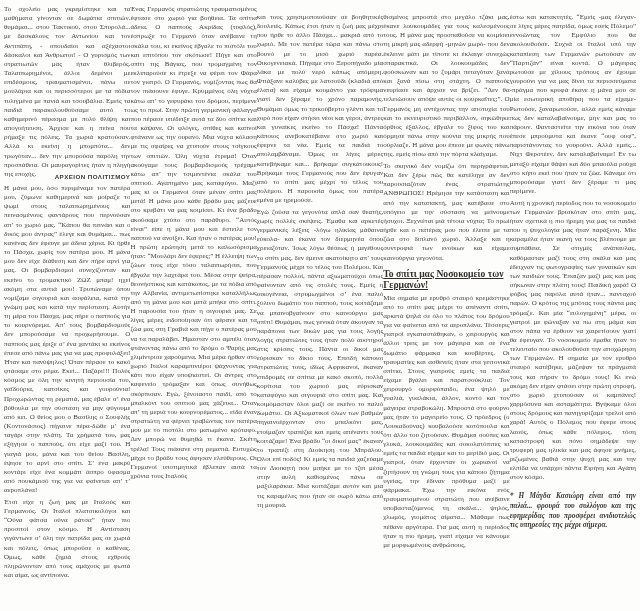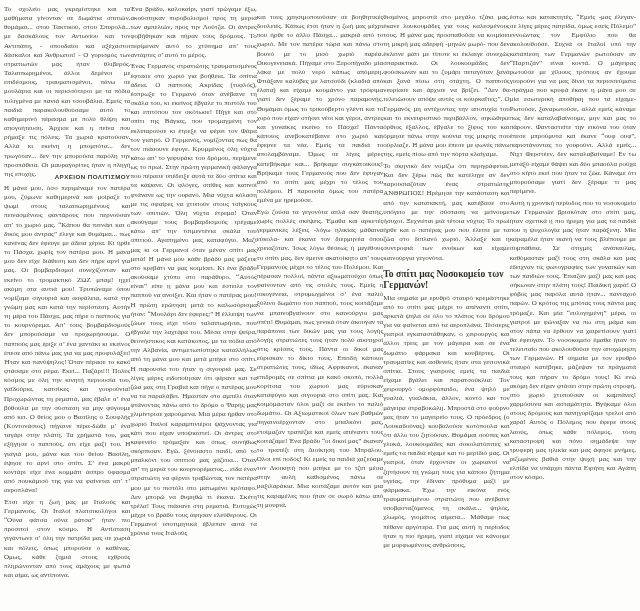--- a/index.html
+++ b/index.html
@@ -21,54 +21,54 @@
   }
   .col p{margin:0 0 2.5px 0;}
   .col p.cont{margin-top:8px;}
   .watermark{
     font-weight:bold;font-size:6.2px;letter-spacing:.45px;
     text-align:right;margin:-9.15px 0 2.5px 0;color:#3c3933;
     font-family:"Liberation Sans","DejaVu Sans",sans-serif;
   }
   .heading{
     font-weight:bold;font-size:9.6px;line-height:11.2px;
-    margin:5px 0 3.5px 0;color:#32302b;text-align:left;
+    margin:5px 0 3.5px 0;color:#32302b;text-align:left;text-decoration:underline;
   }
   .footnote{
     font-weight:bold;font-style:italic;
     margin-top:9px;font-size:7.3px;line-height:9.6px;color:#3c3933;
   }
 </style>
 </head>
 <body>
 
 <div class="page">
 
   <div class="col">
     <p>Το σχολείο μας γκρεμίστηκε και τα μαθήματα γίνονταν σε δωμάτια σπιτιών. θυμάμαι... στου Τακτικού, στου Σπυρολά... με δασκάλους τον Αντωνίου και τον Αντιπάπη, - σπουδαίοι και αξέχαστοι δάσκαλοι και Άνθρωποι! - Ο γυρισμός των στρατιωτών μας ήταν θλιβερός. Ταλαιπωρημένοι, άλλοι δεμένοι με επιδέσμους, τραυματισμένοι, πάνω σε μουλάρια και οι περισσότεροι με τα πόδια τυλιγμένα με πανιά και τσουβάλια. Εμείς τα παιδιά παρακολουθούσαμε αυτό το καθημερινό πέρασμα με πολύ θλίψη και απογοήτευση. Άρχισε και η πείνα που ρήμαξε τις πόλεις. Τα χωριά κρατούσαν. Αλλά κι εκείνη η μπομπότα... δεν τρωγόταν... δεν την μπορούσα παρόλη την προσπάθεια. Οι μαυραγορίτες ήταν η πληγή της εποχής.</p>
     <div class="watermark">ΑΡΧΕΙΟΝ ΠΟΛΙΤΙΣΜΟΥ</div>
     <p>Η μάνα μου, όσο περιμέναμε τον πατέρα μου, ζύμωνε καθημερινά και μοίραζε το ψωμί στους ταλαιπωρημένους και πεινασμένους φαντάρους που περνούσαν απ’ το χωριό μας. “Κάπου θα πεινάει και ο δικός μου άντρας” έλεγε και θυμάμαι... πως κανένας δεν έφευγε με άδεια χέρια. Κι ήρθε το Πάσχα, χωρίς τον πατέρα μου. Η μάνα μου δεν είχε διάθεση και δεν πήρε αρνί για μας. Οι βομβαρδισμοί συνεχίζονταν και εκείνο το τρομακτικό ΖΩΖ μπαμ! ηχεί ακόμη στα αυτιά μου! Τρυπώναμε όπου νομίζαμε σιγουριά και ασφάλεια, κατά την γνώμη μας και κατά την περίσταση. Αυτήν τη μέρα του Πάσχα, μας πήρε ο παππούς για το κουρνόρεμα. Απ’ τους βομβαρδισμούς δεν μπορούσαμε να προχωρήσουμε. Ο παππούς μας έριξε σ’ ένα χαντάκι κι εκείνος έπεσε από πάνω μας για να μας προφυλάξει! Ήταν και πανύψηλος! Όταν πέρασε το κακό φτάσαμε στο ρέμα. Εκεί... Παζάρι!!! Πολύς κόσμος με όλη την κινητή περιουσία του, γαϊδούρια, κατσίκες και γουρούνια! Προχωρώντας τη ρεματιά, μας έβαλε σ’ ένα βύθουλα με την σύσταση να μην φύγουμε από κει. Ο θείος μου ο Βασίλης ο Σουφλής (Κοντονάσιος) πήγαινε πέρα-δώθε μ’ ένα ταγάρι στην πλάτη. Τα χρήματά του, μας εξήγησε ο παππούς, ότι είχε μαζί του. Η γιαγιά μου, μάνα και του θείου Βασίλη, έψησε το αρνί στο σπίτι. Σ’ ένα μακρύ κοντάρι είχε ένα κομμάτι άσπρο ύφασμα από πουκάμισό της για να φαίνεται απ’ τ’ αεροπλάνα!</p>
     <p>Έτσι είχε η ζωή μας με Ιταλούς και Γερμανούς. Οι Ιταλοί πλατσικολόγοι και “Ούνα φάτσα ούνα ράτσα” ήταν πιο προσιτοί στον κόσμο. Η Αντίσταση γιγάντωνε σ’ όλη την πατρίδα μας σε χωριά και πόλεις, όπως μπορούσε ο καθένας. Όμως, κάθε ζημιά στους εχθρούς πληρώνονταν από τους αμάχους με φωτιά και αίμα, ως αντίποινα.</p>
   </div>
 
   <div class="col">
-    <p>Ένα βράδυ, καλοκαίρι, γιατί τρώγαμε έξω, ακούστηκαν πυροβολισμοί προς τη μεριά των αμπελιών, προς την Λούτζα. Οι άντρες φοβήθηκαν και πήραν τους δρόμους. Το περίμεναν αυτό το χτύπημα απ’ τους αντάρτες σ’ αυτό το μέρος.</p>
     <p>Ένας Γερμανός στρατιώτης τραυματισμένος έφτασε στο χωριό για βοήθεια. Τα σπίτια άδεια. Ο παππούς Ακρίδας (τυφλός), έσπρωξε το Γερμανό όταν ανέβαινε τη σκάλα του, κι εκείνος έβγαλε το πιστόλι του και επιτόπου τον σκότωσε! Πήγε και στο σπίτι της Βάγιας, που τρομαγμένη τον εκλιπαρούσε κι έτρεξε να φέρει τον Φάρα τον γιατρό. Ο Γερμανός, νομίζοντας πως θα τον πιάσουνε έφυγε. Κρυμμένος όλη νύχτα κάτω απ’ το γεφυράκι του δρόμου, περίμενε ως το πρωί. Στην πρώτη γερμανική φάλαγγα που πέρασε υπέδειξε αυτά τα δύο σπίτια και τα κάψανε. Οι φλόγες, σπίθες και καπνοί φτάνανε ως την ουρανό. Μια νύχτα κόλαση με τις σφαίρες να χτυπούν στους τσίγκους των σπιτιών. Όλη νύχτα έτρεμα! Όταν ακούγαμε τους βομβαρδισμούς τρέχαμε κάτω απ’ την τσιμεντένια σκάλα του σπιτιού. Αγαπημένο μας καταφύγιο. Μαζί μας κι οι Γερμανοί όταν μέναν σπίτι μας μετά! Η μάνα μου κάθε βράδυ μας μάζευε στο κρεβάτι να μας κοιμίσει. Κι ένα βράδυ ακούσαμε χτύπο στο παράθυρο. “Αυτός είναι” είπε η μάνα μου και έστειλε τον παππού να ανοίξει. Και ήταν ο πατέρας μου! Η πρώτη ερώτηση μετά το καλωσόρισμα ήταν: “Μουλάρι δεν έφερες;” Η έλλειψη των ζώων τους είχε τόσο ταλαιπωρήσει, που έβγαλε την λαχτάρα του. Μέσα στην ψείρα, θεονήστικος και κατάκοπος, με τα πόδια από την Αλβανία, αντιμετωπίστηκε καταλλήλως από τη μάνα μου και μετά μπήκε στο σπίτι. Η παρουσία του ήταν η σιγουριά μας. Σε λίγες μέρες ειδοποίησαν ότι φέρανε και τα ζώα μας στη Γραβιά και πήγε ο πατέρας μου να τα παραλάβει. Ήμασταν στο αμπέλι όταν φτάνοντας πάνω από το δρόμο ο Ψαρής μας χλιμίντρισε χαρούμενα. Μια μέρα ήρθαν στο χωριό Ιταλοί καραμπινιέροι ψάχνοντας για κάτι που είχαν υποψιαστεί. Οι άντρες στο καφενείο τρόμαξαν και όπως συνήθως σκόρπισαν. Εγώ, ξένοιαστο παιδί, από το μπαλκόνι του σπιτιού μας χάζευα... Όταν απ’ τη μεριά του κουρνορέματος... είδα έναν στρατιώτη να φέρνει τραβώντας τον πατέρα μου με το πιστόλι στο ματωμένο κρόταφο. Δεν μπορώ να θυμηθώ τι έκανα. Σκέτη τρέλα! Τους πιάσανε στη ρεματιά. Ευτυχώς μέχρι το βράδυ τους άφησαν ελεύθερους. Οι Γερμανοί υποτιμητικά έβλεπαν αυτά τα χρόνια τους Ιταλούς</p>
   </div>
 
   <div class="col">
     <p class="cont">και τους χρησιμοποιούσαν σε βοηθητικές δουλειές. Κάπως έτσι ήταν η ζωή μας μέχρι που ήρθε το άλλο Πάσχα... μακριά από το χωριό. Με τον πατέρα τώρα και πάνω στο βουνό με το μισό χωριό παρέα. Οικογενειακά. Πήγαμε στο Ξεροπήγαδο μία λάκα με πολύ νερό κάπως απόμερη. Φτιάξανε καλύβες με λατσούδι (κλαδιά από έλατα) και είχαμε κουμάντο για τρόφιμα γιατί δεν ξέραμε το χρόνο παραμονής. Θυμάμαι όμως το τρικούβερτο γλέντι και το χορό που είχαν στήσει νέοι και γέροι, άντρες και γυναίκες εκείνο το Πάσχα! Πάντα κάποιος ανεβοκατέβαινε στο χωριό και έφερνε τα νέα. Εμείς τα παιδιά το απολαμβάναμε. Όμως σε λίγες μέρες κατεβήκαμε και... βρήκαμε συγκάτοικους! Βρήκαμε τους Γερμανούς που δεν έφυγαν από το σπίτι μας μέχρι το τέλος του πολέμου. Η παρουσία όμως του πατέρα εμένα με ηρεμούσε.</p>
     <p>Εγώ ζούσα τα γεγονότα απλά σαν θεατής, χωρίς πολλές σκέψεις. Έμαθα και αρκετές γερμανικές λέξεις -λόγω ηλικίας μάθαινα εύκολα- και έκανα τον διερμηνέα όπου χρειαζόταν. Ίσως λόγω θέσεως ή μεγέθους το σπίτι μας, δεν έμεινε ακατοίκητο απ’ τους Γερμανούς μέχρι το τέλος του Πολέμου. Και πέρασαν πολλοί, πάντα αξιωματούχοι όπως φαίνονταν από τις στολές τους. Εμείς η οικογένεια, στρυμωγμένοι σ’ ένα παλιό ξύλινο δωμάτιο του παππού, τους κοιτάζαμε να μπαινοβγαίνουν στο καινούργιο μας σπίτι! Θυμάμαι, πως γενικά όταν άκουγαν τα παράπονα των δικών μας για τους λογής λογής στρατιώτες τους ήταν πολύ αυστηροί στις κρίσεις τους. Πάντα οι δικοί μας εύρισκαν το δίκιο τους. Επειδή κάποιοι στρατιώτες τους, ιδίως Αφρικανοί, έκαναν επιδρομές σε σπίτια με κακό σκοπό, πολλά κορίτσια του χωριού μας εύρισκαν καταφύγιο και σιγουριά στο σπίτι μας. Και κοιμόμασταν όλοι μαζί σε εκείνο το παλιό δωμάτιο. Οι Αξιωματικοί όλων των βαθμών πηγαινοέρχονταν στο μπαλκόνι μας, ετοίμαζαν τραπέζια και εμείς απέναντι τους κοιτάζαμε! Ένα βράδυ “οι δικοί μας” έκαναν το τραπέζι στη Διοίκηση του Μπράλου. Όλοι επί ποδός! Κι εμείς τα παιδιά χαζεύαμε τον Διοικητή που μπήκε με το τζιπ μέσα στην αυλή καθισμένος πάνω σε μαξιλαράκια. Μια κοιτάζαμε αυτόν και μια τις καραμέλες που ήταν σε σωρό κάτω από τη μουριά.</p>
   </div>
 
   <div class="col">
     <p class="cont">θισμένος μπροστά στο μεγάλο τζάκι μας, έκανε λουκουμάδες για τους καλεσμένους τους. Η μάνα μας προσπαθούσε να κοιμίσει τη μικρή μας αδερφή -μηνών μωρό- που δεν έκλεινε μάτι με τίποτε κι έκλαιγε συνεχώς σπαρακτικά. Οι λουκουμάδες δεν φούσκωναν και το ζυμάρι πεταγόταν ξανά και ξανά πίσω στη στάχτη. Ο παππούς νευρίασε και άρχισε να βρίζει. “Δεν θα τελειώσουν απόψε αυτές οι κουρκαΐτες;”. Ο Γερμανός μη αντέχοντας την αποτυχία του και το εκνευριστικό περιβάλλον, σηκώθηκε όρθιος έξαλλος, έβγαλε το ξίφος του και όρμησε πάνω στην κούνια της μικρής που ούρλιαζε. Η μάνα μου έπεσε με φωνές πάνω της. εμείς πίσω από την πόρτα κλαίγαμε.</p>
     <p>Το σκηνικό δεν νομίζω ότι περιγράφεται. Και δεν ξέρω πώς θα κατέληγε αν δεν παρουσιαζόταν ένας στρατιώτης ΑΝΘΡΩΠΟΣ! Ηρέμησε την κατάσταση και από την καταπακτή, μας κατέβασε στο υπόγειο με την σύσταση να μείνουμε ήσυχοι. Ξεχνιέται μιά τέτοια νύχτα; Το πρωί ήρθε και ο πατέρας μου που έλειπε με τα ζώα στο διπλανό χωριό. Άλλαξε και η συντροφιά των ενοίκων και είχαμε καινούργια γεγονότα.</p>
     <div class="heading">Το σπίτι μας Νοσοκομείο των Γερμανών!</div>
     <p>Μία σημαία με ερυθρό σταυρό κρεμάστηκε από το σπίτι μας μέχρι το απέναντι σπίτι, αρκετά ψηλά σε όλο το πλάτος του δρόμου για να φαίνεται από τα αεροπλάνα. Τέσσερις γιατροί εγκαταστάθηκαν, ο χειρουργός και άλλοι τρεις με τον μάγειρα και σε ένα δωμάτιο φάρμακα και κουβέρτες. Οι τραυματίες και ασθενείς ήταν στα γειτονικά σπίτια. Στους γιατρούς εμείς τα παιδιά είχαμε βγάλει και παρατσούκλια: Τον χειρουργό ομορφόπαιδο, ένα ψηλό με γυαλιά, γυαλάκια, άλλον, κοντό και τον μάγειρα στραβοκώλη. Μπροστά στο φούρνο μας ήταν το μαγειρείο τους. Ο πρόεδρος (ο Λουκαδούνας) κουβαλούσε κοτόπουλα και ότι άλλο του ζητούσαν. Θυμάμαι σούπες και γλυκά, λουκουμάδες και σοκολατόπιτες κι εμείς τα παιδιά είχαμε και το μερίδιό μας. Οι γιατροί, όταν έρχονταν οι χωριανοί να ζητήσουν τη γνώμη τους για κάποιο ζήτημα υγείας, την έδιναν πρόθυμα μαζί με φάρμακα. Έχω την εικόνα ενός τραυματισμένου στρατιώτη που ανέβαινε υποβασταζόμενος τη σκάλα... ψηλός, χλωμός, γιομάτος αίματα... Μάθαμε πως πέθανε αργότερα. Για μας αυτή η περίοδος ήταν η πιο ήρεμη, γιατί είχαμε να κάνουμε με μορφωμένους ανθρώπους,</p>
   </div>
 
   <div class="col">
     <p class="cont">έστω και κατακτητές. “Εμείς -μας έλεγαν- σε λίγες μέρες πατρίδα, όμως εσείς Πόλεμο” εννοώντας τον Εμφύλιο που θα ακολουθούσε. Συχνά οι Ιταλοί υπό την καταπίεση των Γερμανών ρωτούσαν αν “Παρτιζάν” είναι κοντά. Ο μάγειρας ρωτούσε με χίλιους τρόπους αν έχουμε γουρούνι για να μας δίνει τα περισσεύματα -πράγμα που κρυφά έκανε η μάνα μου σε μία εσωτερική αποθήκη που τα είχαμε- Ρωτούσε, ξαναρωτούσε, αλλά εμείς κάναμε πως δεν καταλαβαίνουμε, μην και μας το πάρουν. Φανταστείτε την εικόνα του όταν έπεσε μπρούμυτα και έκανε “ουφ ουφ”, παριστάνοντας το γουρούνι. Αλλά εμείς... Νιχτ Φερστέεν, δεν καταλαβαίναμε! Εν τω μεταξύ είχαμε θάψει και δύο μπαούλα ρούχα στο κήπο εκεί που ήταν τα ζώα. Κάναμε ότι μπορούσαμε γιατί δεν ξέραμε τι μας περίμενε.</p>
     <p>Αυτή η χρονική περίοδος που το νοσοκομείο των Γερμανών βρισκόταν στο σπίτι μας, ήταν σχετικά η πιο ήρεμη για μας τα παιδιά που η ψυχολογία μας ήταν παράξενη. Μία καραμέλα ήταν ικανή να τους βλέπουμε με συμπάθεια. Σε στιγμές ανάπαυλας, καθόμασταν μαζί τους στη σκάλα και μας έδειχναν τις φωτογραφίες των γυναικών και των παιδιών τους. Έπαιζαν μαζί μας και μας σήκωναν στην πλάτη τους! Παιδική χαρά! Ο φόβος μας παρόλα αυτά ήταν... πανταχού παρών. Ο κρότος της μπότας τους πάντα μας τρόμαζε. Και μία “ευλογημένη” μέρα, οι γιατροί με φώναξαν να πω στη μάμα και στον πάπα να έρθουν να χαιρετίσουν γιατί θα έφευγαν. Το νοσοκομείο έμαθα ήταν το τελευταίο που ακολουθούσε την αποχώρηση των Γερμανών. Η σημαία με τον ερυθρό σταυρό κατέβηκε, μάζεψαν τα πράγματά τους και πήραν το δρόμο τους! Κι ενώ ακόμη δεν είχαν φτάσει στην πρώτη στροφή, στο χωριό χτυπούσαν οι καμπάνες! χαρμόσυνα και ασταμάτητα. Βγήκαμε όλοι στους δρόμους και πανηγυρίζαμε τρελοί από χαρά! Αυτός ο Πόλεμος που έφερε στους λαούς, όπως κάθε πόλεμος, τόση καταστροφή και πόνο σημάδεψε την τρυφερή μας ηλικία και μας άφησε μνήμες, ριζωμένες βαθιά στην ψυχή μας και την ελπίδα να υπάρχει πάντα Ειρήνη και Αγάπη στον κόσμο.</p>
+    <div class="footnote">* Η Μάγδα Κασιώρη είναι από την παλιά... φρουρά του συλλόγου και της εφημερίδας που προσφέρει ανιδιοτελώς τις υπηρεσίες της μέχρι σήμερα.</div>
   </div>
 
 </div>
 
 </body></html>

